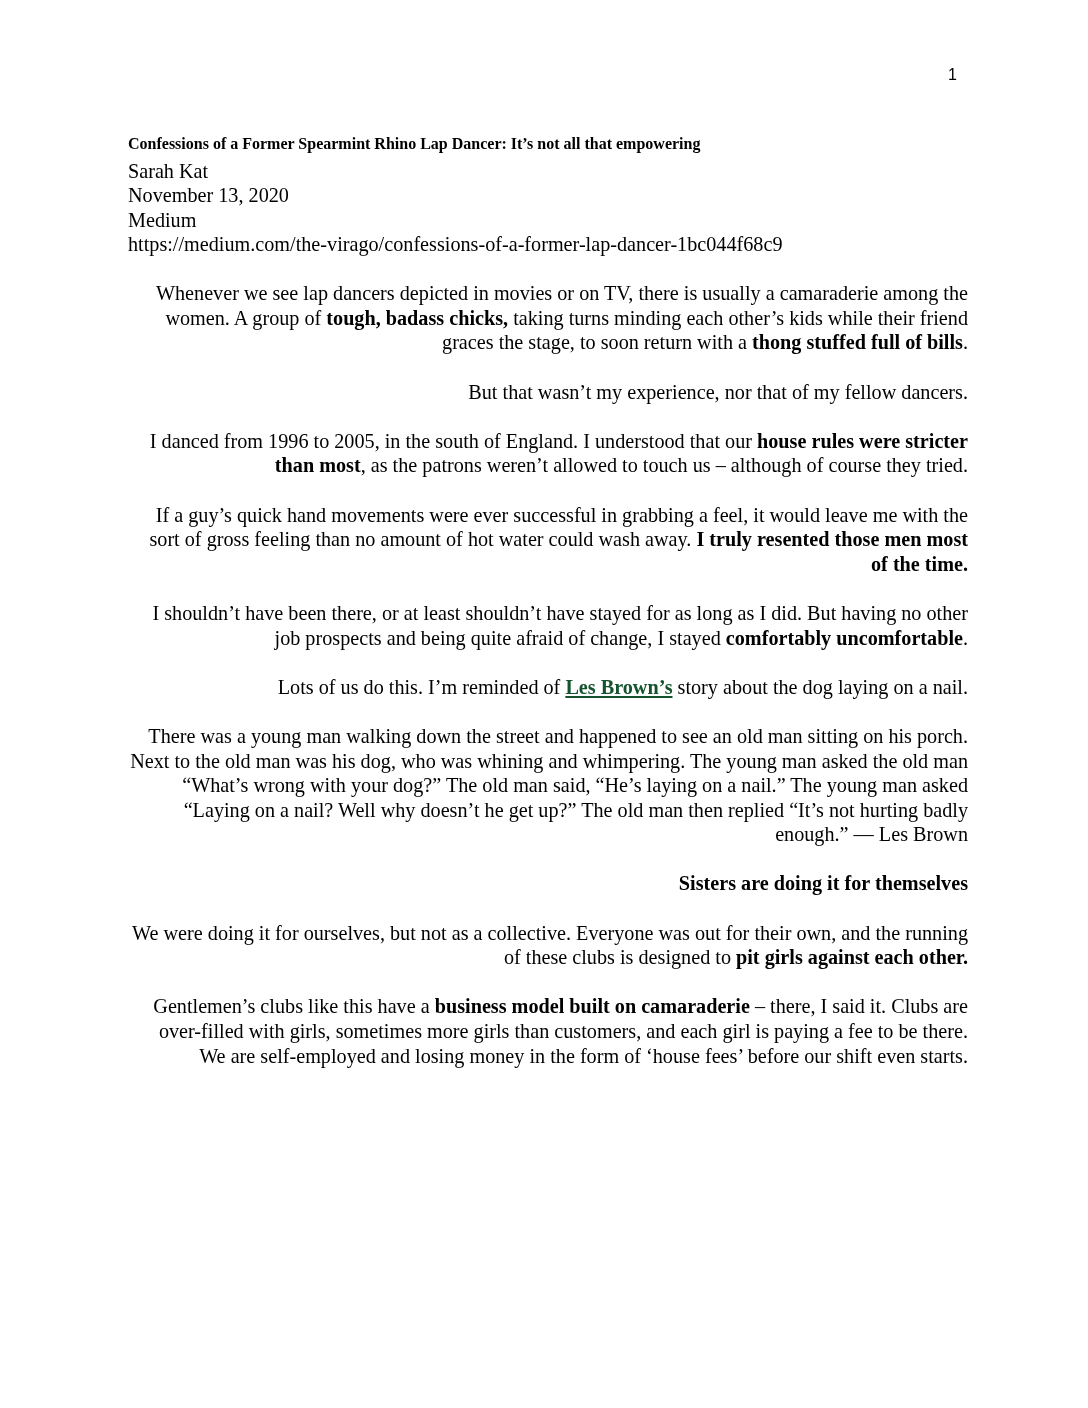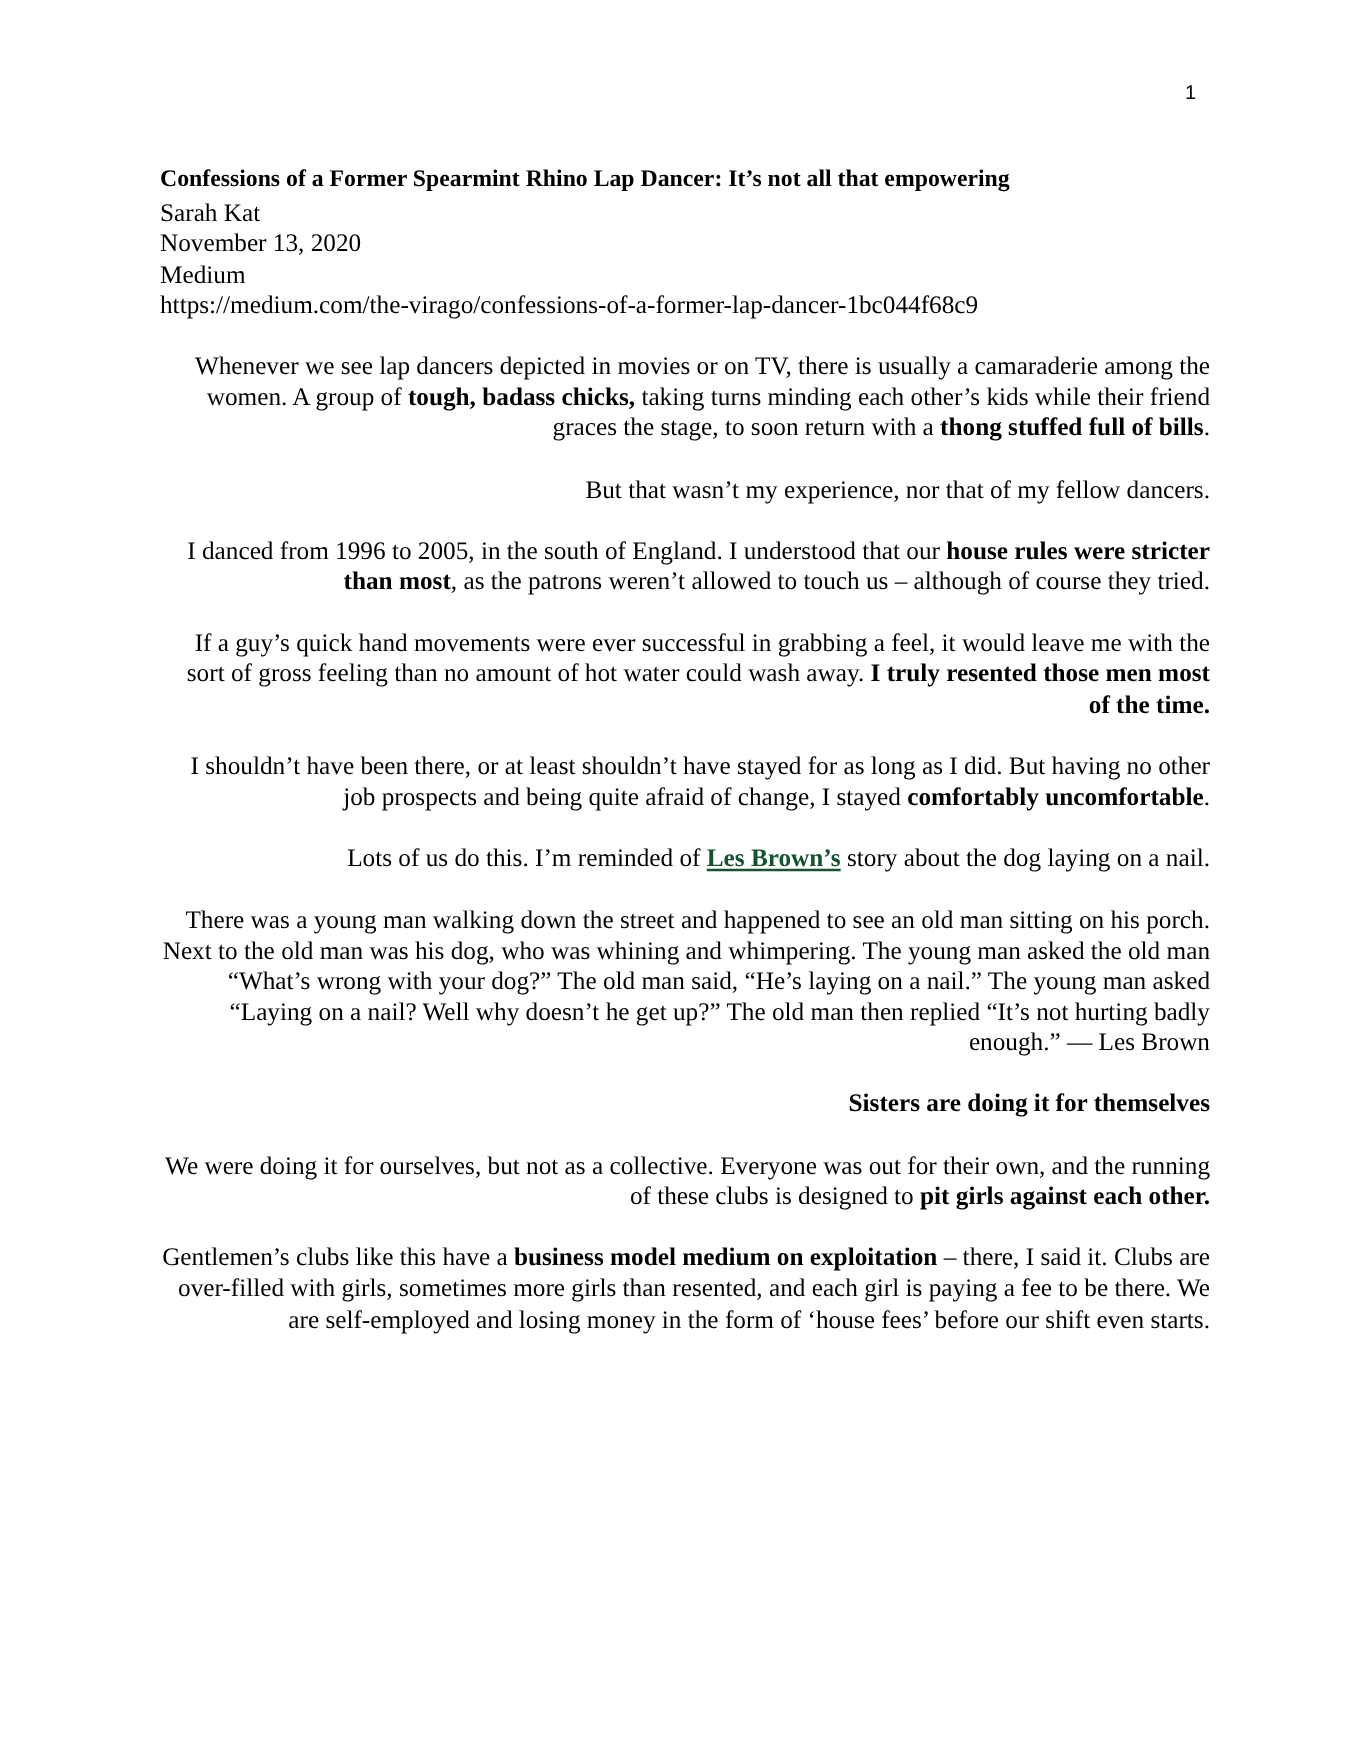--- a/index.html
+++ b/index.html
@@ -11,21 +11,21 @@
     .page-number {
       position: absolute; top: 66px; left: 948px;
       font-family: "Liberation Sans", "DejaVu Sans", sans-serif;
       font-size: 16px;
     }
     .content {
       position: absolute; left: 128px; top: 128px; width: 840px;
       font-size: 20.2px; line-height: 24.6px;
     }
     .title {
-      font-weight: bold; font-size: 19px; line-height: 31px;
+      font-weight: bold; font-size: 16px; line-height: 31px;
       margin: 0;
     }
     .meta { margin: 0; }
     .meta div { line-height: 24.4px; }
     p { margin: 0 0 24.6px 0; text-align: right; }
     .first-para { margin-top: 24.6px; }
     b { font-weight: bold; }
     a.link { color: #14532d; text-decoration: underline; font-weight: bold; }
     .subhead { font-weight: bold; }
   </style>
@@ -55,14 +55,14 @@
   <p><span>I shouldn’t have been there, or at least shouldn’t have stayed for as long as I did. But having no other job prospects and being quite afraid of change, I stayed </span><b>comfortably uncomfortable</b><span>.</span></p>
 
   <p><span>Lots of us do this. I’m reminded of </span><a class="link" href="#">Les Brown’s</a><span> story about the dog laying on a nail.</span></p>
 
   <p>There was a young man walking down the street and happened to see an old man sitting on his porch. Next to the old man was his dog, who was whining and whimpering. The young man asked the old man “What’s wrong with your dog?” The old man said, “He’s laying on a nail.” The young man asked “Laying on a nail? Well why doesn’t he get up?” The old man then replied “It’s not hurting badly enough.” — Les Brown</p>
 
   <p class="subhead">Sisters are doing it for themselves</p>
 
   <p><span>We were doing it for ourselves, but not as a collective. Everyone was out for their own, and the running of these clubs is designed to </span><b>pit girls against each other.</b></p>
 
-  <p><span>Gentlemen’s clubs like this have a </span><b>business model medium on exploitation</b><span> – there, I said it. Clubs are over-filled with girls, sometimes more girls than resented, and each girl is paying a fee to be there. We are self-employed and losing money in the form of ‘house fees’ before our shift even starts.</span></p>
+  <p><span>Gentlemen’s clubs like this have a </span><b>business model built on camaraderie</b><span> – there, I said it. Clubs are over-filled with girls, sometimes more girls than customers, and each girl is paying a fee to be there. We are self-employed and losing money in the form of ‘house fees’ before our shift even starts.</span></p>
 </div>
 
 </body></html>

